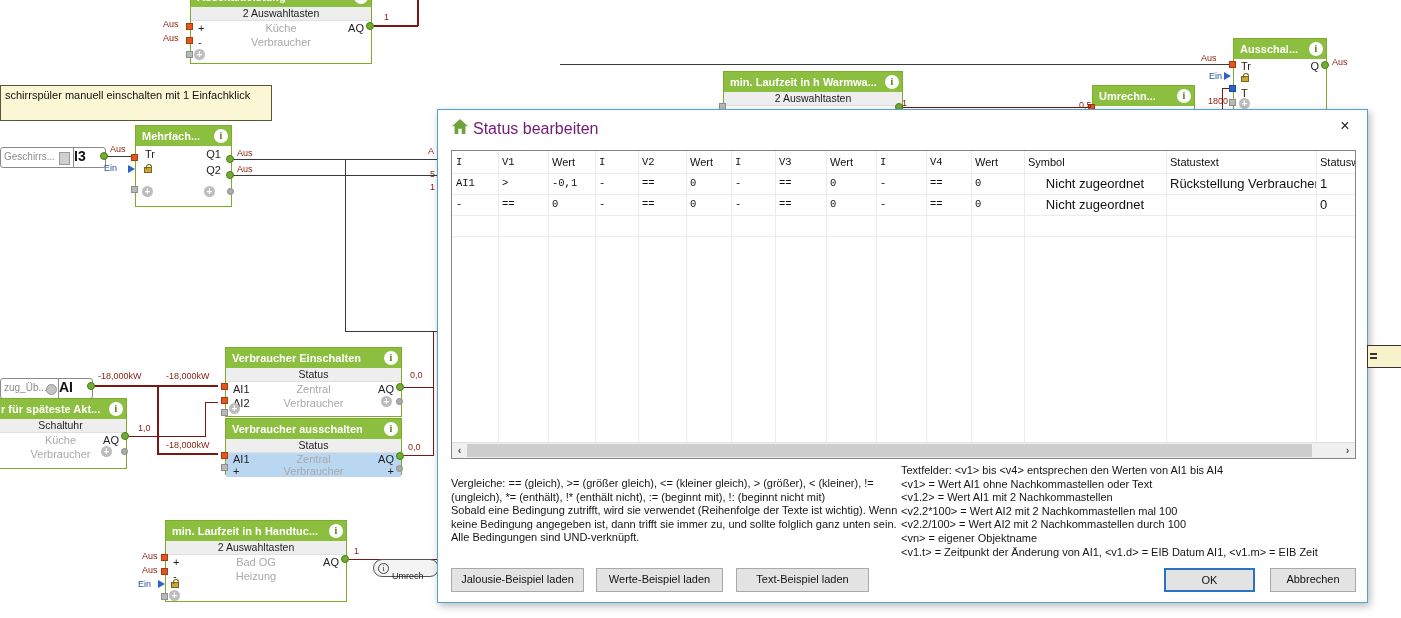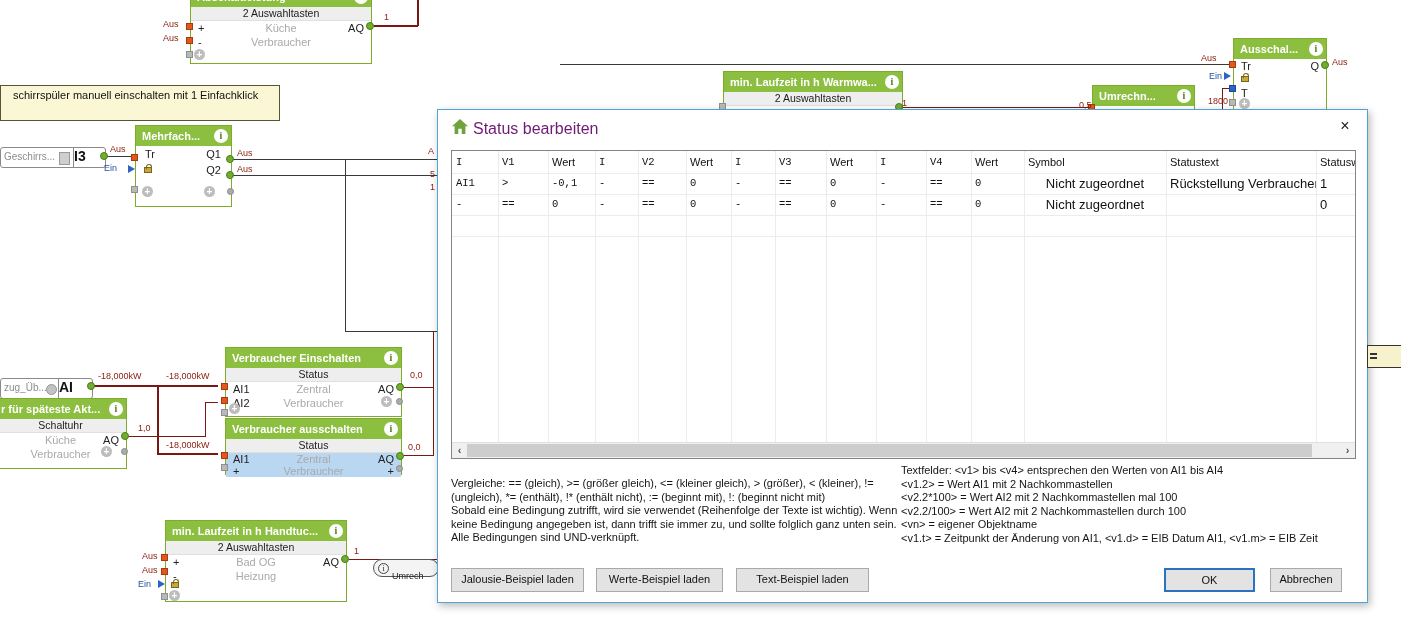--- a/index.html
+++ b/index.html
@@ -36,21 +36,21 @@
         border-bottom:none;border-radius:3px 3px 0 0;}
   
   .wh{position:absolute;height:1px;background:#3a3a3a;z-index:0;}
   .wv{position:absolute;width:1px;background:#3a3a3a;z-index:0;}
   .wh.m,.wv.m{background:#7a1712;}
   .wh.m2{height:2px;background:#7a1712;}
   .wv.m2{width:2px;background:#7a1712;}
   .lb{position:absolute;font-size:9px;color:#8b1a0d;z-index:3;white-space:nowrap;}
   .lb.blue{color:#1f4f9e;}
   .note{position:absolute;left:0;top:85px;width:266px;height:32px;background:#fbf7d5;border:1px solid #55553a;
-        font-size:11px;color:#111;padding:2px 0 0 12px;line-height:15px;z-index:1;white-space:nowrap;overflow:hidden;}
+        font-size:11px;color:#111;padding:2px 0 0 4px;line-height:15px;z-index:1;white-space:nowrap;overflow:hidden;}
   .src{position:absolute;background:#fff;border:1px solid #8a8a8a;border-radius:3px;font-size:10px;z-index:1;}
   .src .nm{position:absolute;left:3px;top:3px;color:#8d8d8d;}
   .src .prt{position:absolute;top:0;bottom:0;border-left:1px solid #8a8a8a;font-size:14px;font-weight:bold;
         color:#111;text-align:left;line-height:17px;}
   .pill{position:absolute;left:373px;top:559px;width:64px;height:16px;background:#f4f4f4;border:1px solid #555;
         border-radius:9px;z-index:1;font-size:9px;color:#222;line-height:15px;}
   .pill .pi{position:absolute;left:4px;top:3px;width:9px;height:9px;border:1px solid #444;border-radius:50%;
         font-size:8px;line-height:9px;text-align:center;font-family:"Liberation Serif",serif;}
   .pill .pt{position:absolute;left:18px;top:0;margin-top:9px;}
   .ybox{position:absolute;left:1367px;top:345px;width:34px;height:21px;background:#f7f2cc;border:1px solid #333;z-index:11;}
@@ -422,27 +422,28 @@
         <div class="sbb" style="right:0">›</div>
       </div>
     </div>
 
     <div class="help" style="left:13px;top:354px;width:452px">
       <div style="margin-top:13px">Vergleiche: == (gleich), &gt;= (größer gleich), &lt;= (kleiner gleich), &gt; (größer), &lt; (kleiner), != (ungleich), *= (enthält), !* (enthält nicht), := (beginnt mit), !: (beginnt nicht mit)</div>
       <div>Sobald eine Bedingung zutrifft, wird sie verwendet (Reihenfolge der Texte ist wichtig). Wenn keine Bedingung angegeben ist, dann trifft sie immer zu, und sollte folglich ganz unten sein. Alle Bedingungen sind UND-verknüpft.</div>
     </div>
     <div class="help" style="left:463px;top:354px;width:462px">
       <div>Textfelder: &lt;v1&gt; bis &lt;v4&gt; entsprechen den Werten von AI1 bis AI4</div>
+      <div>&lt;v1&gt; = Wert AI1 ohne Nachkommastellen oder Text</div>
       <div>&lt;v1.2&gt; = Wert AI1 mit 2 Nachkommastellen</div>
       <div>&lt;v2.2*100&gt; = Wert AI2 mit 2 Nachkommastellen mal 100</div>
       <div>&lt;v2.2/100&gt; = Wert AI2 mit 2 Nachkommastellen durch 100</div>
       <div>&lt;vn&gt; = eigener Objektname</div>
       <div>&lt;v1.t&gt; = Zeitpunkt der Änderung von AI1, &lt;v1.d&gt; = EIB Datum AI1, &lt;v1.m&gt; = EIB Zeit</div>
     </div>
 
     <div class="btn" style="left:13px;width:133px">Jalousie-Beispiel laden</div>
     <div class="btn" style="left:158px;width:127px">Werte-Beispiel laden</div>
     <div class="btn" style="left:298px;width:133px">Text-Beispiel laden</div>
     <div class="btn primary" style="left:726px;width:91px">OK</div>
-    <div class="btn" style="left:832px;width:72px">Abbrechen</div>
+    <div class="btn" style="left:832px;width:86px">Abbrechen</div>
   </div>
 
 </div>
 
 </body></html>

